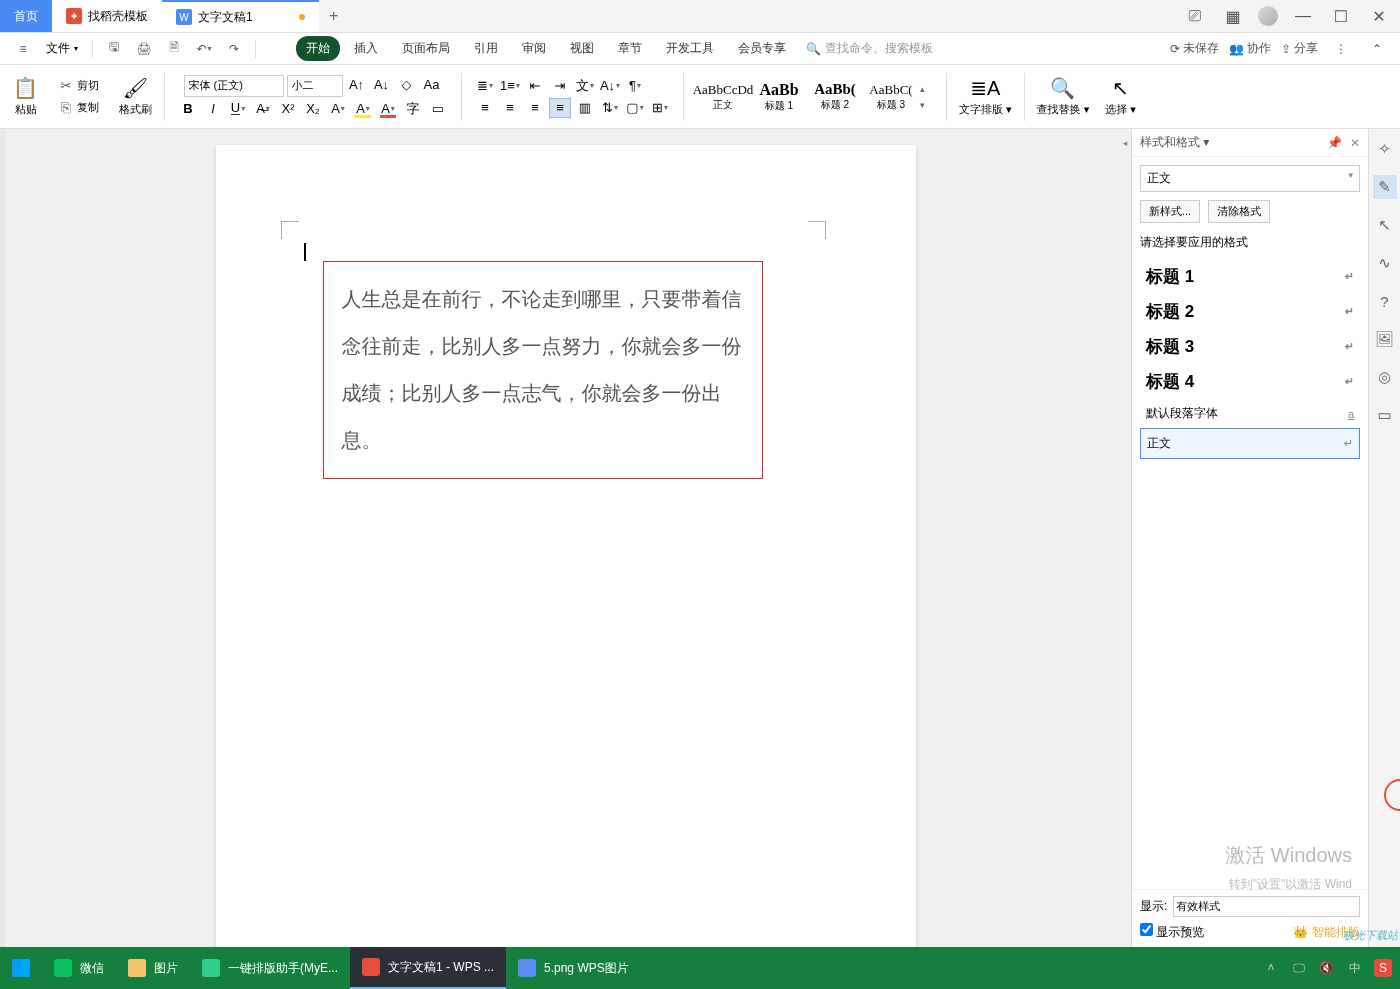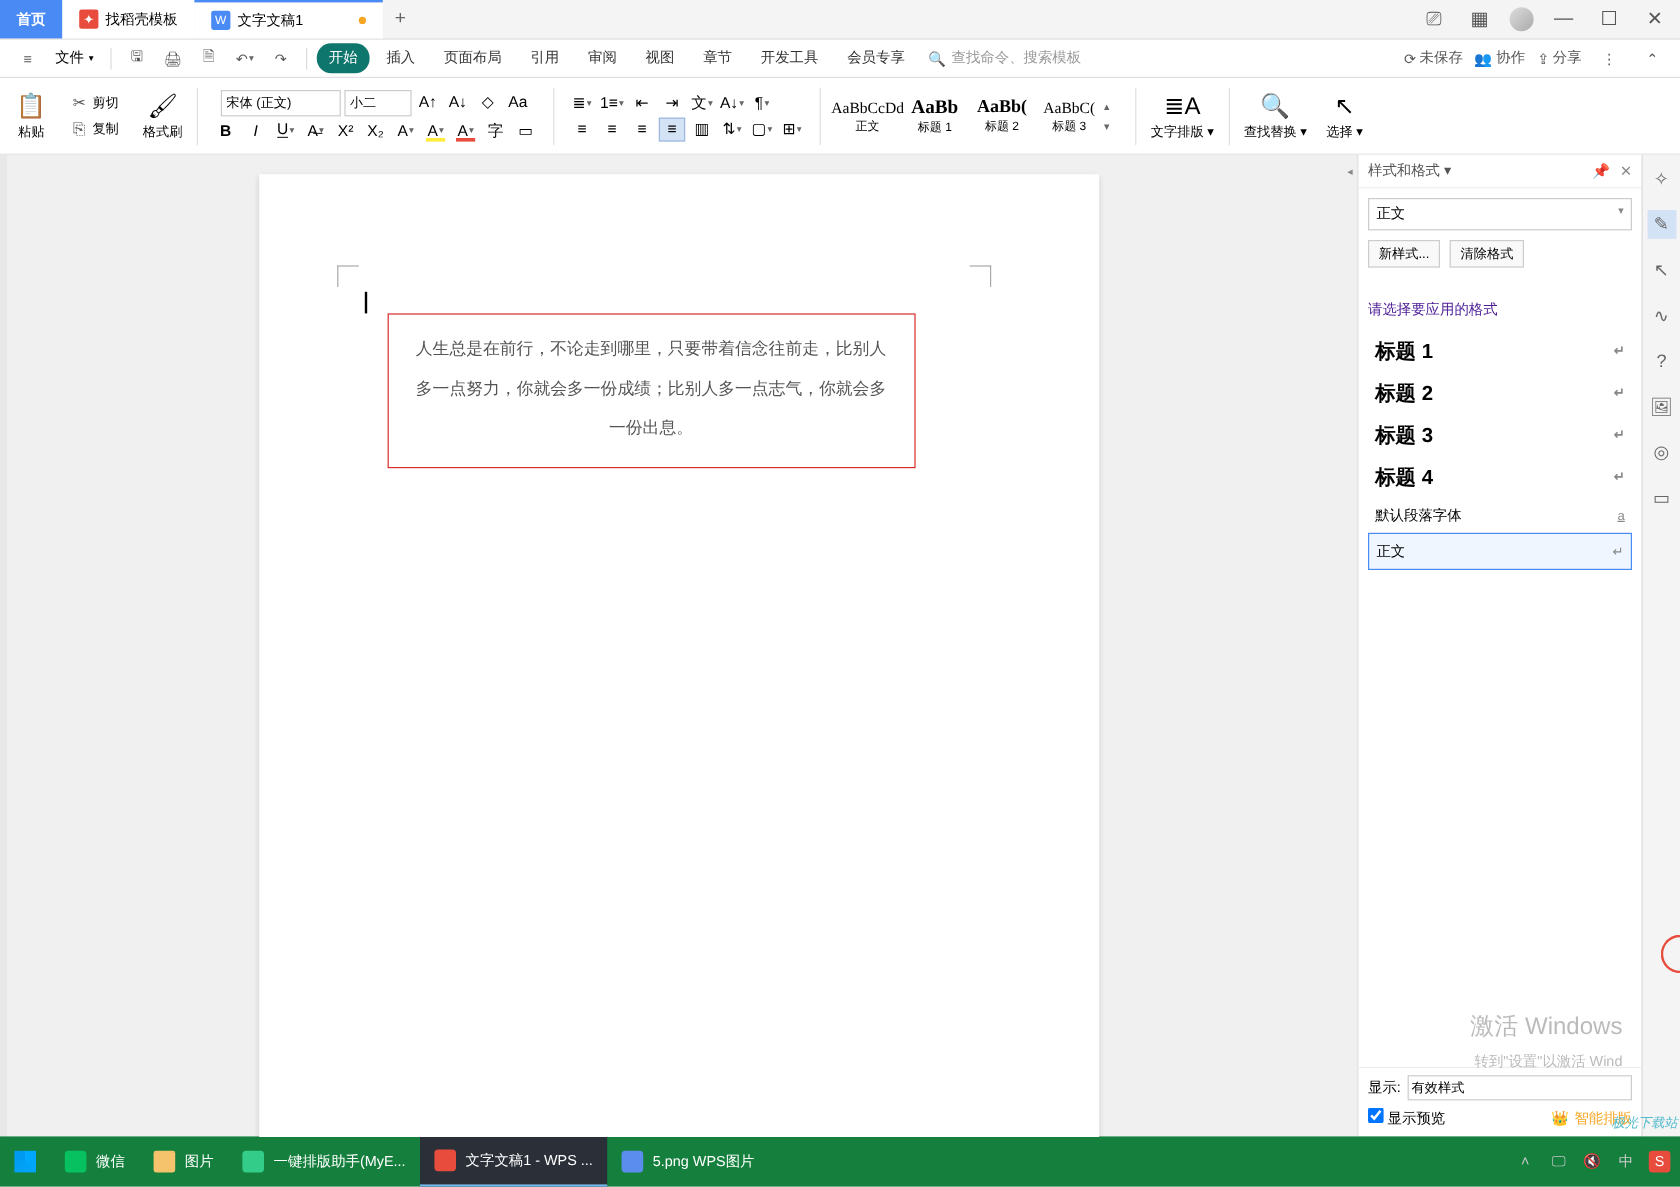--- a/index.html
+++ b/index.html
@@ -1,38 +1,38 @@
 <!DOCTYPE html>
 <html><head>
 <meta charset="utf-8">
 <style>
 * { margin: 0; padding: 0; box-sizing: border-box; font-family: "Microsoft YaHei", sans-serif; }
 body { background: #fff; overflow: hidden; width: 1400px; height: 989px; position: relative; }
 
 
 .titlebar { height: 33px; background: #f4f4f4; display: flex; align-items: stretch; border-bottom: 1px solid #e0e0e0; }
 .tab { display: flex; align-items: center; padding: 0 14px; font-size: 12px; gap: 6px; cursor: pointer; position: relative; }
-.tab.home { background: #4a8af4; color: #fff; font-weight: 700; }
+.tab.home { background: #4a8af4; color: #fff; font-weight: 400; }
 .tab.template { background: #fff; }
 .tab.active-doc { background: #fff; border-top: 2px solid #4a8af4; }
 .tab-icon { width: 16px; height: 16px; display: inline-flex; align-items: center; justify-content: center; font-size: 11px; }
 .tab-icon.red { background: #e74c3c; color: #fff; border-radius: 2px; }
 .tab-icon.blue { background: #4a8af4; color: #fff; border-radius: 2px; font-size: 10px;}
 .tab-dot { width: 6px; height: 6px; border-radius: 50%; background: #f5a623; margin-left: 40px; }
 .tab-plus { width: 30px; display: flex; align-items: center; justify-content: center; color: #666; font-size: 16px; cursor: pointer; }
 .titlebar-right { margin-left: auto; display: flex; align-items: center; gap: 12px; padding-right: 8px; }
 .win-btn { width: 26px; height: 26px; display: flex; align-items: center; justify-content: center; color: #555; cursor: pointer; }
 .avatar { width: 20px; height: 20px; border-radius: 50%; background: linear-gradient(135deg,#ddd,#aaa); }
 
 
 .menubar { height: 32px; display: flex; align-items: center; padding: 0 10px; gap: 4px; border-bottom: 1px solid #e0e0e0; font-size: 12px; }
 .menu-icon-btn { width: 26px; height: 26px; display: flex; align-items: center; justify-content: center; color: #555; cursor: pointer; }
 .file-menu { display: flex; align-items: center; gap: 4px; padding: 0 6px; cursor: pointer; }
 .menu-tab { padding: 4px 10px; cursor: pointer; color: #333; }
-.menu-tab.active { background: #0f766e; color: #fff; border-radius: 12px; }
+.menu-tab.active { background: #14532d; color: #fff; border-radius: 12px; margin-left: 32px; }
 .menu-sep { width: 1px; height: 18px; background: #ddd; margin: 0 4px; }
 .search-box { display: flex; align-items: center; gap: 4px; color: #999; margin-left: 6px; font-size: 12px; }
 .menubar-right { margin-left: auto; display: flex; align-items: center; gap: 10px; }
 .mb-link { display: flex; align-items: center; gap: 3px; color: #555; cursor: pointer; font-size: 12px;}
 
 
 .ribbon { height: 64px; display: flex; align-items: center; border-bottom: 1px solid #e0e0e0; padding: 0 6px; }
 .ribbon-group { display: flex; flex-direction: column; align-items: center; padding: 2px 8px; height: 100%; justify-content: center; gap: 2px; }
 .ribbon-sep { width: 1px; height: 48px; background: #e0e0e0; margin: 0 4px; }
 .rb-big { display: flex; flex-direction: column; align-items: center; font-size: 11px; gap: 2px; cursor: pointer; }
@@ -56,34 +56,34 @@
 .underline-border { border-bottom: 1px solid #333; display: inline-block; line-height: 12px;}
 .color-bar { position: absolute; bottom: 1px; left: 3px; right: 3px; height: 3px;}
 
 
 .workspace { position: absolute; top: 129px; bottom: 42px; left: 0; right: 0; display: flex; background: #f0f0f0; }
 .doc-area { flex: 1; overflow: auto; display: flex; justify-content: center; padding-top: 16px; position: relative; }
 .page { width: 700px; min-height: 980px; background: #fff; box-shadow: 0 2px 5px rgba(0,0,0,0.15); position: relative; padding: 75px 30px; }
 .corner { position: absolute; width: 18px; height: 18px; }
 .corner.tl { top: 76px; left: 65px; border-left: 1px solid #aaa; border-top: 1px solid #aaa; }
 .corner.tr { top: 76px; right: 90px; border-right: 1px solid #aaa; border-top: 1px solid #aaa; }
-.text-box { position: absolute; left: 107px; top: 116px; width: 440px; border: 1px solid #d92b2b; padding: 14px 18px; font-family: Liberation Serif, serif; font-size: 14px; line-height: 2.35; color: #555; text-align: center; }
+.text-box { position: absolute; left: 107px; top: 116px; width: 440px; border: 1px solid #d92b2b; padding: 14px 18px; font-family: Liberation Sans, sans-serif; font-size: 20px; line-height: 2.35; color: #555; }
 .cursor-mark { position: absolute; top: 98px; left: 88px; width: 1px; height: 18px; border-left: 2px solid #000; }
 .left-ruler { position: absolute; left: 0; top: 0; bottom: 0; width: 6px; background: #e8e8e8;}
 .doc-side-handle { position: absolute; right: 0; top: 8px; width: 12px; height: 12px; display:flex; align-items:center; justify-content:center; font-size:9px; color:#888; cursor:pointer;}
 
 
 .panel { width: 237px; background: #fff; border-left: 1px solid #ddd; display: flex; flex-direction: column; font-size: 12px; }
 .panel-header { height: 28px; display: flex; align-items: center; padding: 0 8px; border-bottom: 1px solid #eee; color: #555;}
 .panel-header-actions { margin-left: auto; display: flex; gap: 8px; color: #888; }
 .panel-body { padding: 8px; display: flex; flex-direction: column; gap: 8px; flex: 1; }
 .panel-select { border: 1px solid #ccc; padding: 4px 6px; display: flex; justify-content: space-between; cursor: pointer; }
 .panel-btn-row { display: flex; gap: 8px; }
 .panel-btn { border: 1px solid #ccc; padding: 3px 8px; font-size: 11px; cursor: pointer; background: #f9f9f9;}
-.panel-label { color: #4c1d95; margin-top: 19px; }
+.panel-label { color: #000000; margin-top: 3px; }
 .style-list { border: 0; }
 .sl-item { display: flex; justify-content: space-between; align-items: center; padding: 6px 6px; cursor: pointer; font-family: "SimSun", serif;}
 .sl-item.h { font-size: 17px; font-weight: bold; }
 .sl-item.t { font-size: 12px; }
 .sl-item.selected { border: 1px solid #4a8af4; background: #f0f6ff; }
 .ret-mark { font-size: 11px; color: #888;}
 .panel-footer { border-top: 1px solid #eee; padding: 6px 8px; display: flex; flex-direction: column; gap: 6px; }
 .panel-footer-row { display: flex; align-items: center; gap: 6px; }
 .tiny-select { border: 1px solid #ccc; padding: 2px 2px; font-size: 11px; flex: 1; }
 .smart-link { margin-left: auto; color: #f5a623; display: flex; align-items: center; gap: 4px; cursor: pointer;}

